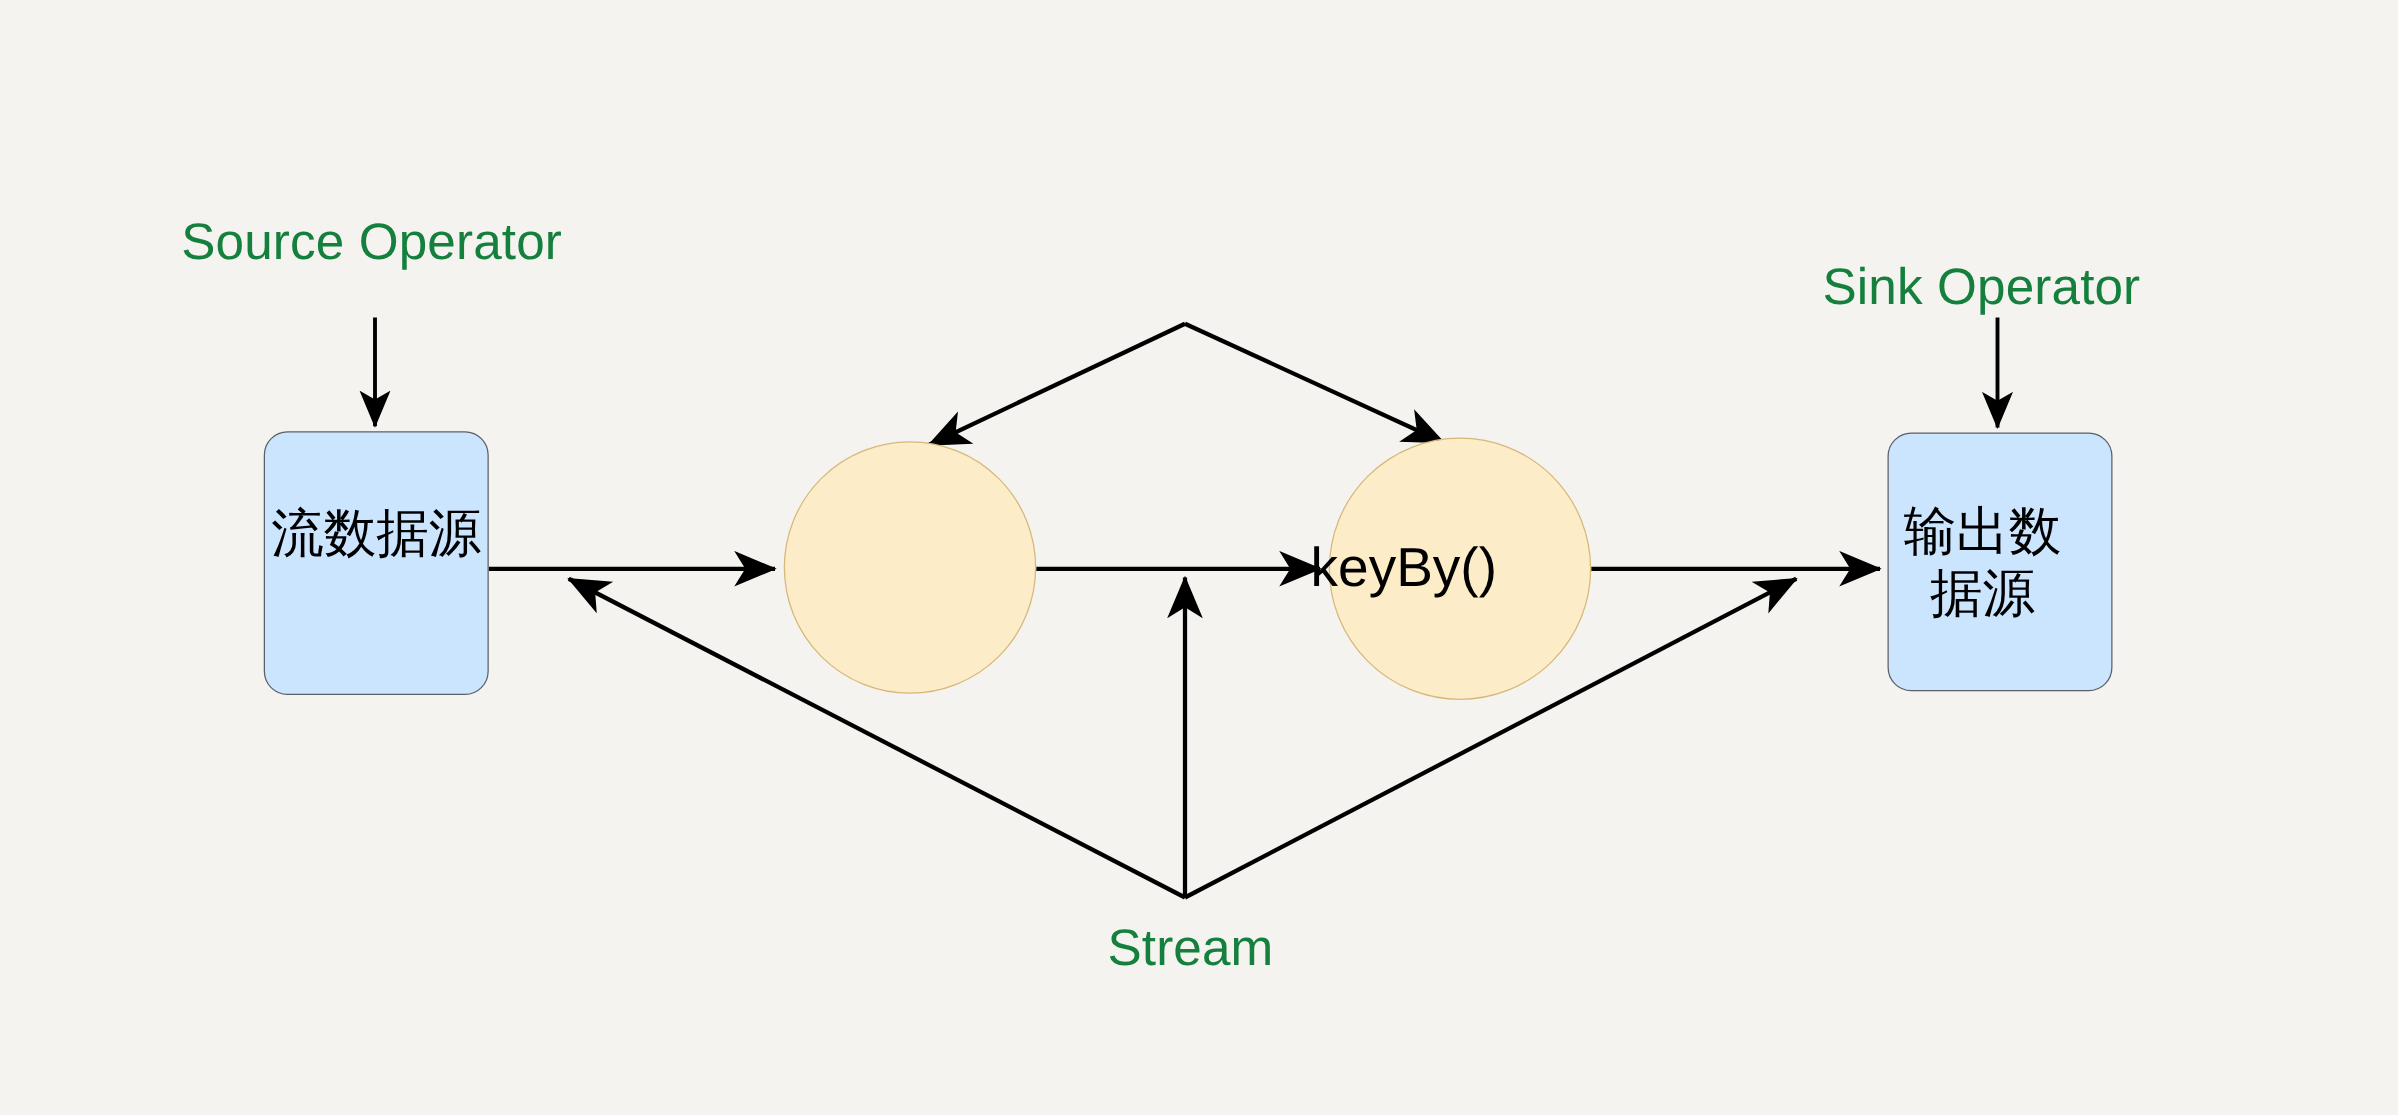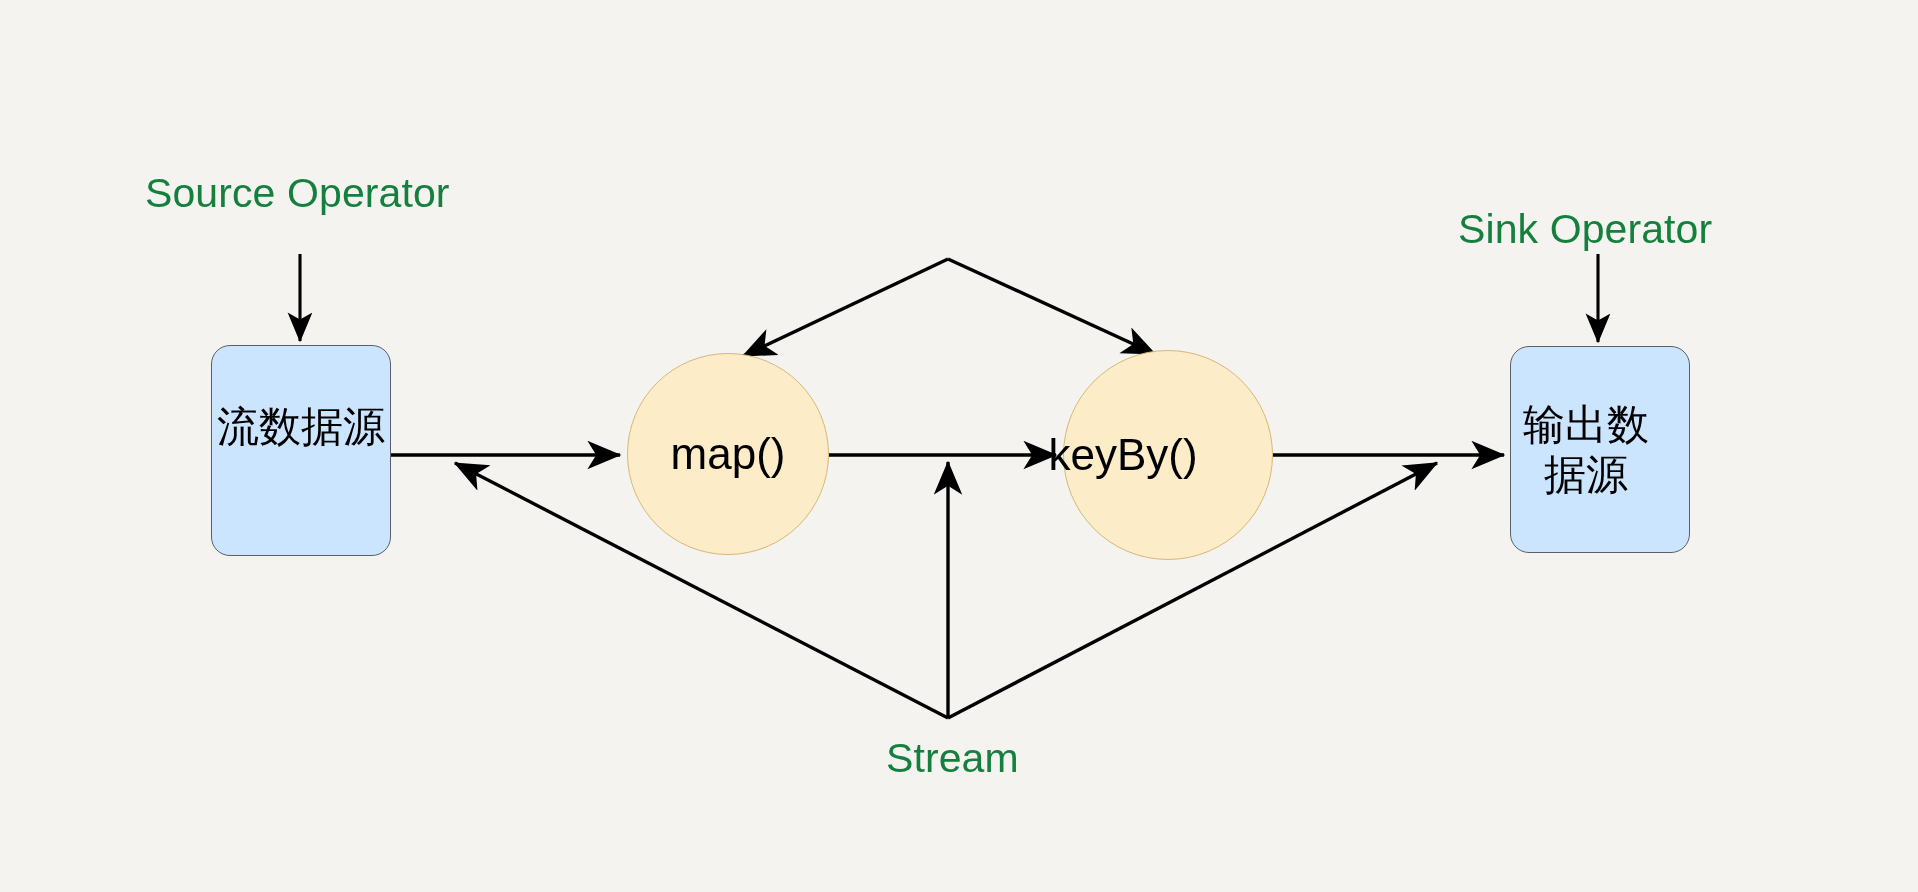--- a/index.html
+++ b/index.html
@@ -116,21 +116,20 @@
 
     <g>
       <line x1="948" y1="718" x2="1437" y2="463" stroke="#000" stroke-width="3.4" marker-end="url(#ah2)"></line>
     </g>
   </svg>
 
   <div class="box" id="box-source"></div>
   <div class="node-label" id="txt-source">流数据源</div>
 
   <div class="circ" id="circ-map"></div>
-  <div class="node-label" id="txt-map">map()</div>
 
   <div class="circ" id="circ-keyby"></div>
   <div class="node-label" id="txt-keyby">keyBy()</div>
 
   <div class="box" id="box-sink"></div>
   <div class="node-label" id="txt-sink">输出数据源</div>
 
   <div class="annot" id="lbl-source">Source Operator</div>
   <div class="annot" id="lbl-sink">Sink Operator</div>
   <div class="annot" id="lbl-stream">Stream</div>

